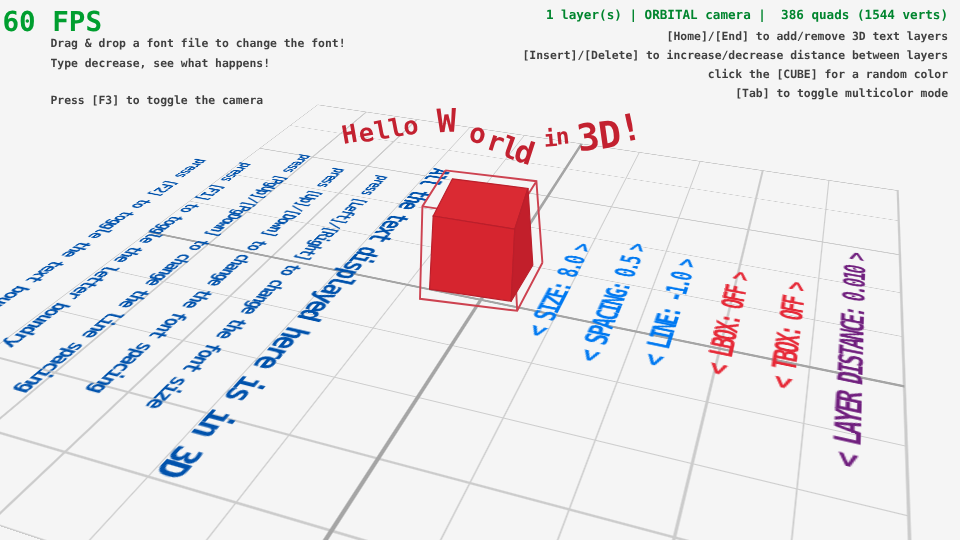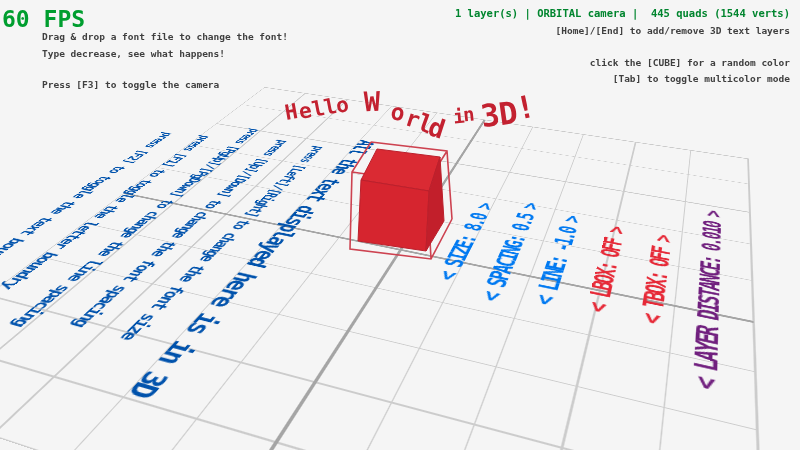--- a/index.html
+++ b/index.html
@@ -97,18 +97,19 @@
         <span style="left: 516px; top: 89px; font-size: 31px; transform: rotate(-12deg);">!</span>
       </div>
   </div>
 
   <div class="hud">
     <div class="fps">60 FPS</div>
     <div class="hint l1">Drag &amp; drop a font file to change the font!</div>
     <div class="hint l2">Type decrease, see what happens!</div>
     <div class="hint l3">Press [F3] to toggle the camera</div>
 
-    <div class="stats">1 layer(s) | ORBITAL camera |  445 quads (1544 verts)</div>
+    <div class="stats">1 layer(s) | ORBITAL camera |  386 quads (1544 verts)</div>
     <div class="rhint r1">[Home]/[End] to add/remove 3D text layers</div>
+    <div class="rhint r2">[Insert]/[Delete] to increase/decrease distance between layers</div>
     <div class="rhint r3">click the [CUBE] for a random color</div>
     <div class="rhint r4">[Tab] to toggle multicolor mode</div>
   </div>
 </div>
 
 </body></html>

